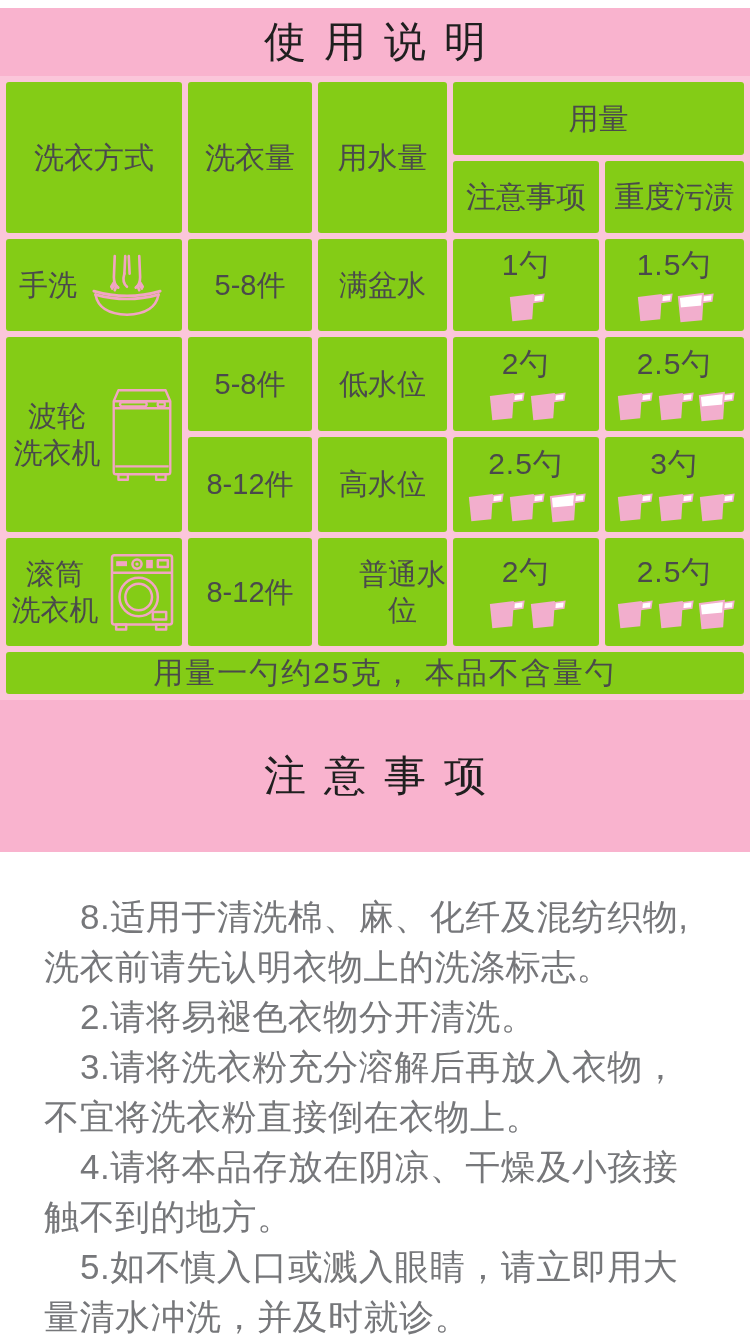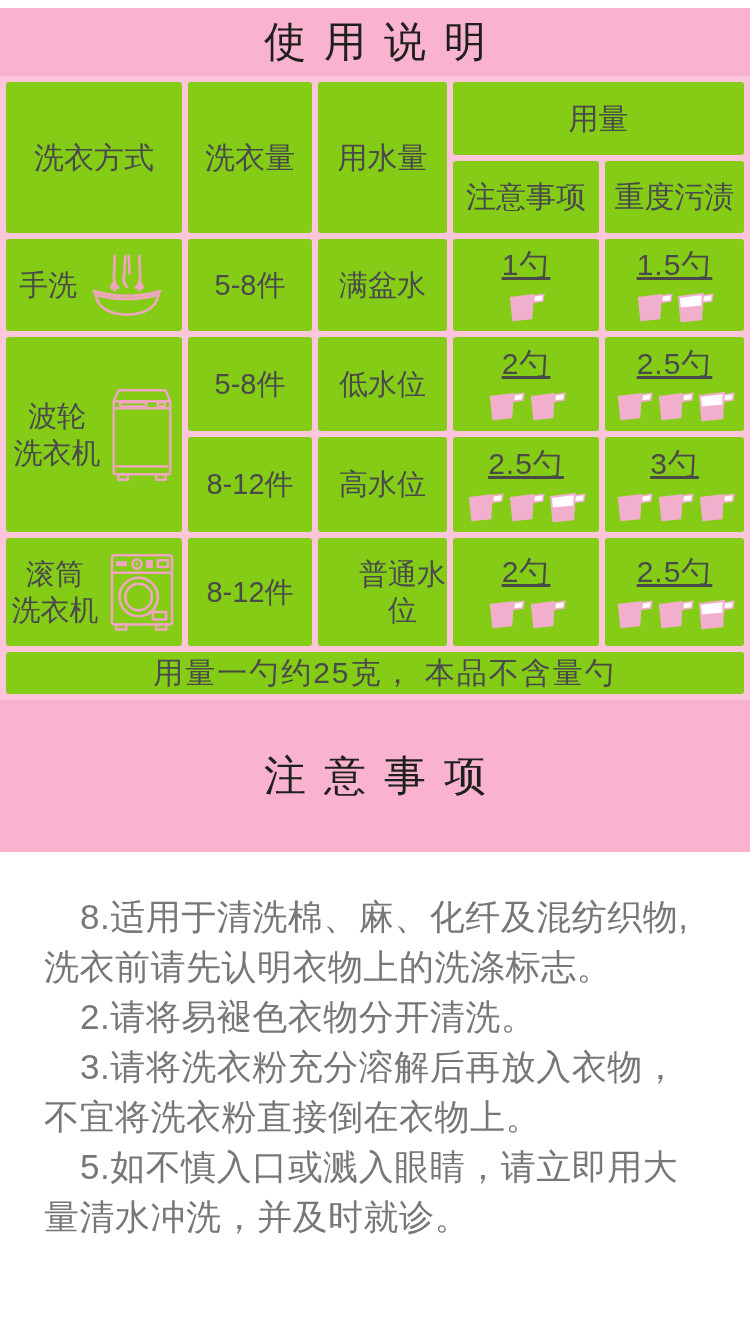--- a/index.html
+++ b/index.html
@@ -50,21 +50,21 @@
   .c-dosage-hdr{grid-column:4/6;grid-row:1;}
   .c-light-hdr{grid-column:4;grid-row:2;}
   .c-heavy-hdr{grid-column:5;grid-row:2;font-family:Liberation Serif, serif;}
   .c-method-r2{grid-column:1;grid-row:4/6;}
   .c-note{grid-column:1/6;grid-row:7;font-size:30px;letter-spacing:2px;padding-left:20px;}
 
   .method-cell{gap:8px;}
   .method-label{display:flex;flex-direction:column;align-items:center;justify-content:center;}
   .method-label span{display:block;}
   .dosage-cell{flex-direction:column;justify-content:center;gap:3px;padding-top:4px;}
-  .dosage-label{font-size:30px;color:var(--table-text);letter-spacing:1px;text-decoration:underline;}
+  .dosage-label{font-size:30px;color:var(--table-text);letter-spacing:1px;}
   .scoops{display:flex;align-items:flex-start;gap:3px;height:42px;}
   .icon{display:flex;align-items:center;justify-content:center;}
 
   .notice-body{padding:40px 44px 0 44px;}
   .notice-body p{
     font-size:35px;line-height:50px;color:var(--body-text);
     text-indent:36px;letter-spacing:0.5px;text-align:left;
   }
 </style>
 </head>
@@ -277,16 +277,17 @@
   </div>
 
   <div class="band notice-band">
     <div class="band-title">注意事项</div>
   </div>
 
   <div class="notice-body">
     <p>8.适用于清洗棉、麻、化纤及混纺织物,洗衣前请先认明衣物上的洗涤标志。</p>
     <p>2.请将易褪色衣物分开清洗。</p>
     <p>3.请将洗衣粉充分溶解后再放入衣物，不宜将洗衣粉直接倒在衣物上。</p>
+    <p>4.请将本品存放在阴凉、干燥及小孩接触不到的地方。</p>
     <p>5.如不慎入口或溅入眼睛，请立即用大量清水冲洗，并及时就诊。</p>
   </div>
 
 </div>
 
 </body></html>

